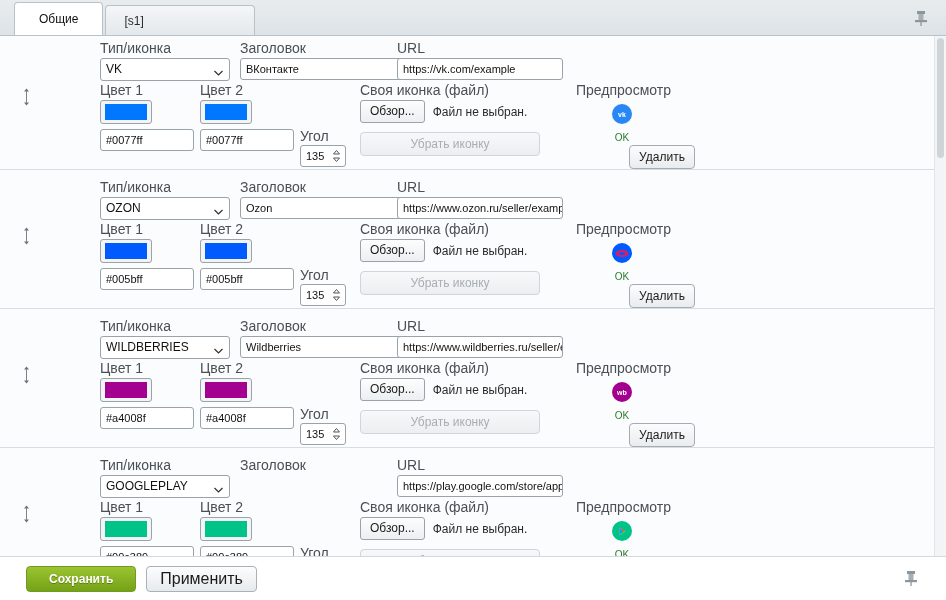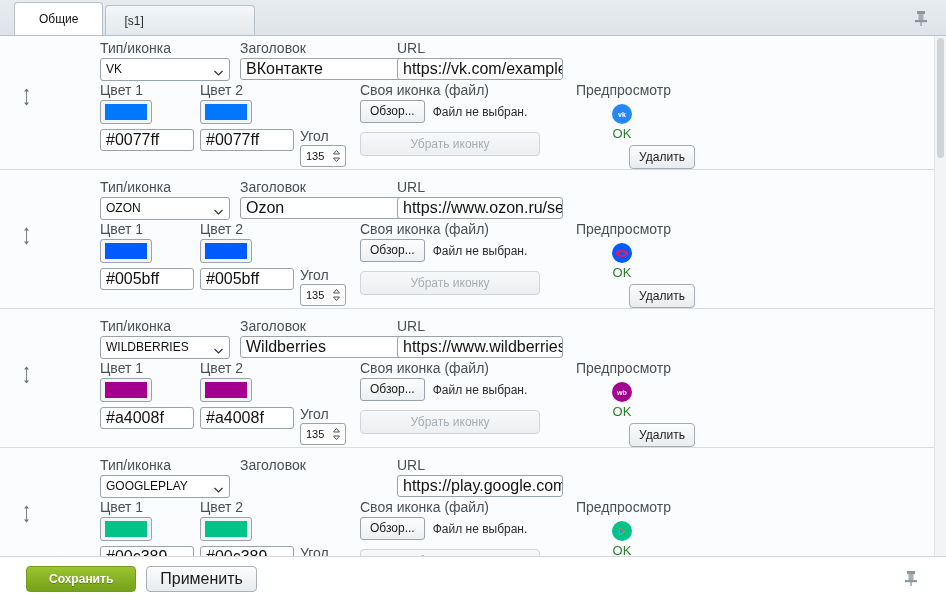--- a/index.html
+++ b/index.html
@@ -108,21 +108,21 @@
     white-space: nowrap;
   }
 
   
   .inp {
     height: 22px;
     border: 1px solid #9aa2aa;
     border-radius: 3px;
     background: #fff;
     font-family: "Liberation Sans", "DejaVu Sans", sans-serif;
-    font-size: 16px;
+    font-size: 11px;
     color: #111;
     padding: 0 5px;
     line-height: 20px;
     overflow: hidden;
     white-space: nowrap;
     display: block;
   }
   .sel-wrap { position: relative; width: 130px; }
   select.styled {
     width: 130px;
@@ -220,21 +220,21 @@
   .badge {
     width: 20px; height: 20px; border-radius: 50%;
     display: flex; align-items: center; justify-content: center;
     overflow: hidden;
     position: relative;
   }
   .badge span {
     font-size: 7px; font-weight: bold; color: #fff;
     letter-spacing: 0.2px; line-height: 1;
   }
-  .ok { font-size: 13px; color: #2a7d2a; margin-top: 2px; }
+  .ok { font-size: 10px; color: #2a7d2a; margin-top: 8px; }
 
   .f-delete { position: absolute; left: 585px; top: 62px; }
   .btn-delete {
     width: 66px; height: 24px;
     display:flex; align-items:center; justify-content:center;
     border: 1px solid #a4abb2;
     border-radius: 4px;
     background: linear-gradient(to bottom, #fcfcfd 0%, #e9ecee 100%);
     font-size: 12px; color: #1b1b1b;
     cursor: default;

